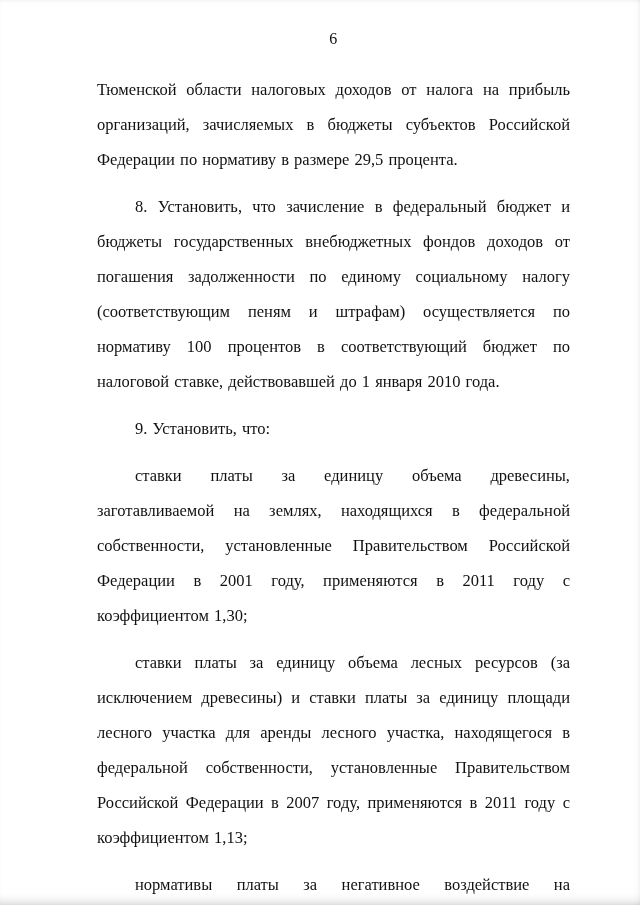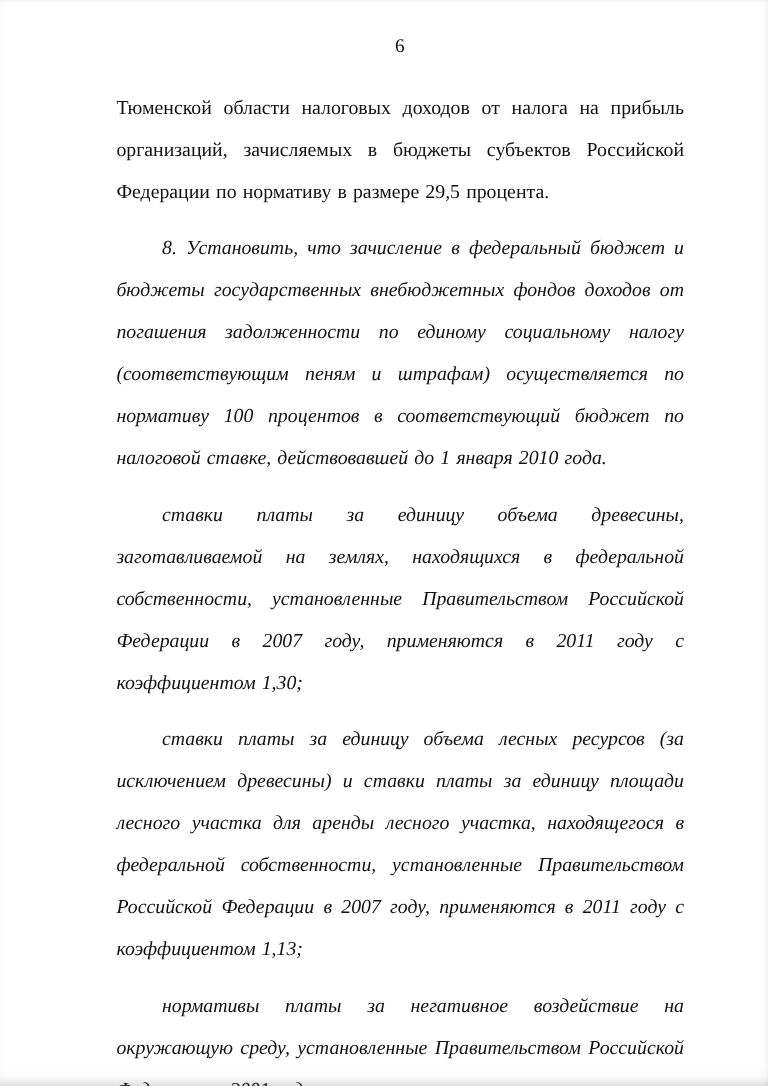--- a/index.html
+++ b/index.html
@@ -36,28 +36,28 @@
     line-height: 35px;
     text-align: justify;
     text-justify: inter-word;
     word-spacing: 1px;
   }
   .document-body p.para {
     margin: 12px;
   }
   .document-body p.para.indent {
     text-indent: 38px;
-    font-style: italic;
   }
 </style>
 </head>
 <body>
 
 <div class="page">
   <div class="page-number">6</div>
   <div class="document-body">
       <p class="para">Тюменской области налоговых доходов от налога на прибыль организаций, зачисляемых в бюджеты субъектов Российской Федерации по нормативу в размере 29,5 процента.</p>
       <p class="para indent">8. Установить, что зачисление в федеральный бюджет и бюджеты государственных внебюджетных фондов доходов от погашения задолженности по единому социальному налогу (соответствующим пеням и штрафам) осуществляется по нормативу 100 процентов в соответствующий бюджет по налоговой ставке, действовавшей до 1 января 2010 года.</p>
-      <p class="para indent">ставки платы за единицу объема древесины, заготавливаемой на землях, находящихся в федеральной собственности, установленные Правительством Российской Федерации в 2007 году, применяются в 2011 году с коэффициентом 1,30;</p>
+      <p class="para indent">9. Установить, что:</p>
+      <p class="para indent">ставки платы за единицу объема древесины, заготавливаемой на землях, находящихся в федеральной собственности, установленные Правительством Российской Федерации в 2001 году, применяются в 2011 году с коэффициентом 1,30;</p>
       <p class="para indent">ставки платы за единицу объема лесных ресурсов (за исключением древесины) и ставки платы за единицу площади лесного участка для аренды лесного участка, находящегося в федеральной собственности, установленные Правительством Российской Федерации в 2007 году, применяются в 2011 году с коэффициентом 1,13;</p>
       <p class="para indent">нормативы платы за негативное воздействие на окружающую среду, установленные Правительством Российской Федерации в 2001 году и в</p>
     </div>
 </div>
 
 </body></html>

